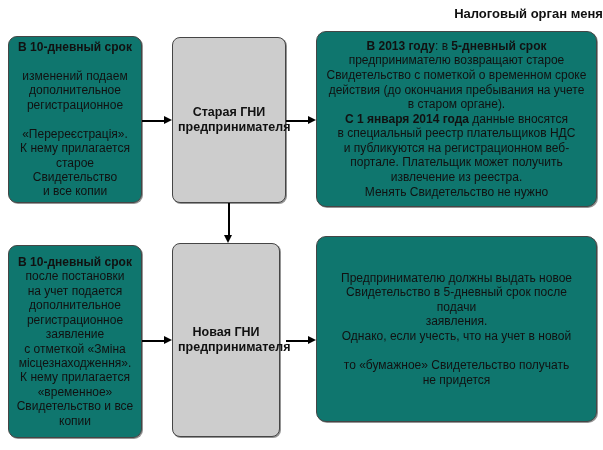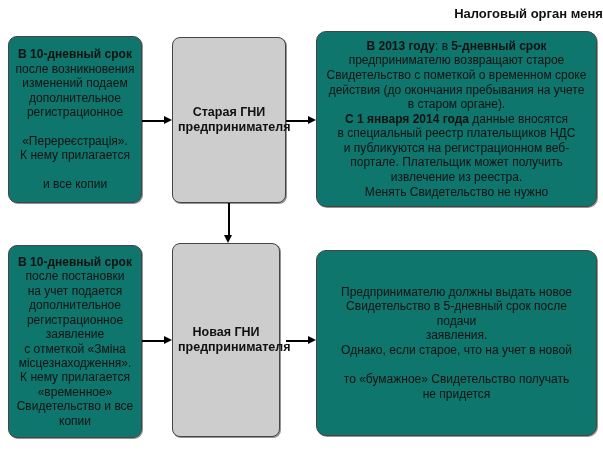--- a/index.html
+++ b/index.html
@@ -26,21 +26,21 @@
     background:var(--gray-fill,#cdcdcd);
     border-radius:8px; font-weight:bold; font-size:12.5px; line-height:15px;
   }
   .wide { border-radius:10px; padding:12px 9px; line-height:14.6px; }
   
   .pos-lt { left:8px;   top:36px;  width:134px; height:167px; }
   .pos-lb { left:8px;   top:245px; width:134px; height:193px; }
   .pos-ct { left:172px; top:37px;  width:114px; height:166px; }
   .pos-cb { left:172px; top:243px; width:108px; height:194px; }
   .pos-rt { left:316px; top:31px;  width:281px; height:176px; }
-  .pos-rb { left:316px; top:250px; width:281px; height:186px; }
+  .pos-rb { left:316px; top:236px; width:281px; height:186px; }
   
   .hline { position:absolute; height:2px; background:#000; }
   .vline { position:absolute; width:2px;  background:#000; }
   .head-right {
     position:absolute; width:0; height:0;
     border-top:4.5px solid transparent; border-bottom:4.5px solid transparent;
     border-left:8px solid #000;
   }
   .head-down {
     position:absolute; width:0; height:0;
@@ -49,38 +49,38 @@
   }
 </style>
 </head>
 <body>
 
 <div class="stage">
 
   <div class="title">Налоговый орган меняется</div>
 
   <div class="panel pos-lt">
-    <div class="txt"><strong>В 10-дневный срок</strong><br><span>после возникновения</span><br><span>изменений подаем</span><br><span>дополнительное</span><br><span>регистрационное</span><br><br><span>«Перереєстрація».</span><br><span>К нему прилагается</span><br><br><span>и все копии</span></div>
+    <div class="txt"><strong>В 10-дневный срок</strong><br><br><span>изменений подаем</span><br><span>дополнительное</span><br><span>регистрационное</span><br><br><span>«Перереєстрація».</span><br><span>К нему прилагается</span><br><span>старое Свидетельство</span><br><span>и все копии</span></div>
   </div>
   <div class="panel pos-lb">
     <div class="txt"><strong>В 10-дневный срок</strong><br><span>после постановки</span><br><span>на учет подается</span><br><span>дополнительное</span><br><span>регистрационное</span><br><span>заявление</span><br><span>с отметкой «Зміна</span><br><span>місцезнаходження».</span><br><span>К нему прилагается</span><br><span>«временное»</span><br><span>Свидетельство и все</span><br><span>копии</span></div>
   </div>
 
   <div class="panel gray pos-ct">
     <div class="txt">Старая ГНИ предпринимателя</div>
   </div>
   <div class="panel gray pos-cb">
     <div class="txt">Новая ГНИ предпринимателя</div>
   </div>
 
   <div class="panel wide pos-rt">
     <div class="txt"><strong>В 2013 году</strong><span>: в </span><strong>5-дневный срок</strong><br><span>предпринимателю возвращают старое</span><br><span>Свидетельство с пометкой о временном сроке</span><br><span>действия (до окончания пребывания на учете</span><br><span>в старом органе).</span><br><strong>С 1 января 2014 года</strong><span> данные вносятся</span><br><span>в специальный реестр плательщиков НДС</span><br><span>и публикуются на регистрационном веб-</span><br><span>портале. Плательщик может получить</span><br><span>извлечение из реестра.</span><br><span>Менять Свидетельство не нужно</span></div>
   </div>
   <div class="panel wide pos-rb">
-    <div class="txt"><span>Предпринимателю должны выдать новое</span><br><span>Свидетельство в 5-дневный срок после подачи</span><br><span>заявления.</span><br><span>Однако, если старое, что на учет в новой</span><br><br><span>то «бумажное» Свидетельство получать</span><br><span>не придется</span></div>
+    <div class="txt"><span>Предпринимателю должны выдать новое</span><br><span>Свидетельство в 5-дневный срок после подачи</span><br><span>заявления.</span><br><span>Однако, если учесть, что на учет в новой</span><br><br><span>то «бумажное» Свидетельство получать</span><br><span>не придется</span></div>
   </div>
 
   <div>
     <div class="hline" style="left:142px; top:120px; width:23px;"></div>
     <div class="head-right" style="left:164px; top:116px;"></div>
   </div>
   <div>
     <div class="hline" style="left:286px; top:120px; width:23px;"></div>
     <div class="head-right" style="left:308px; top:116px;"></div>
   </div>

